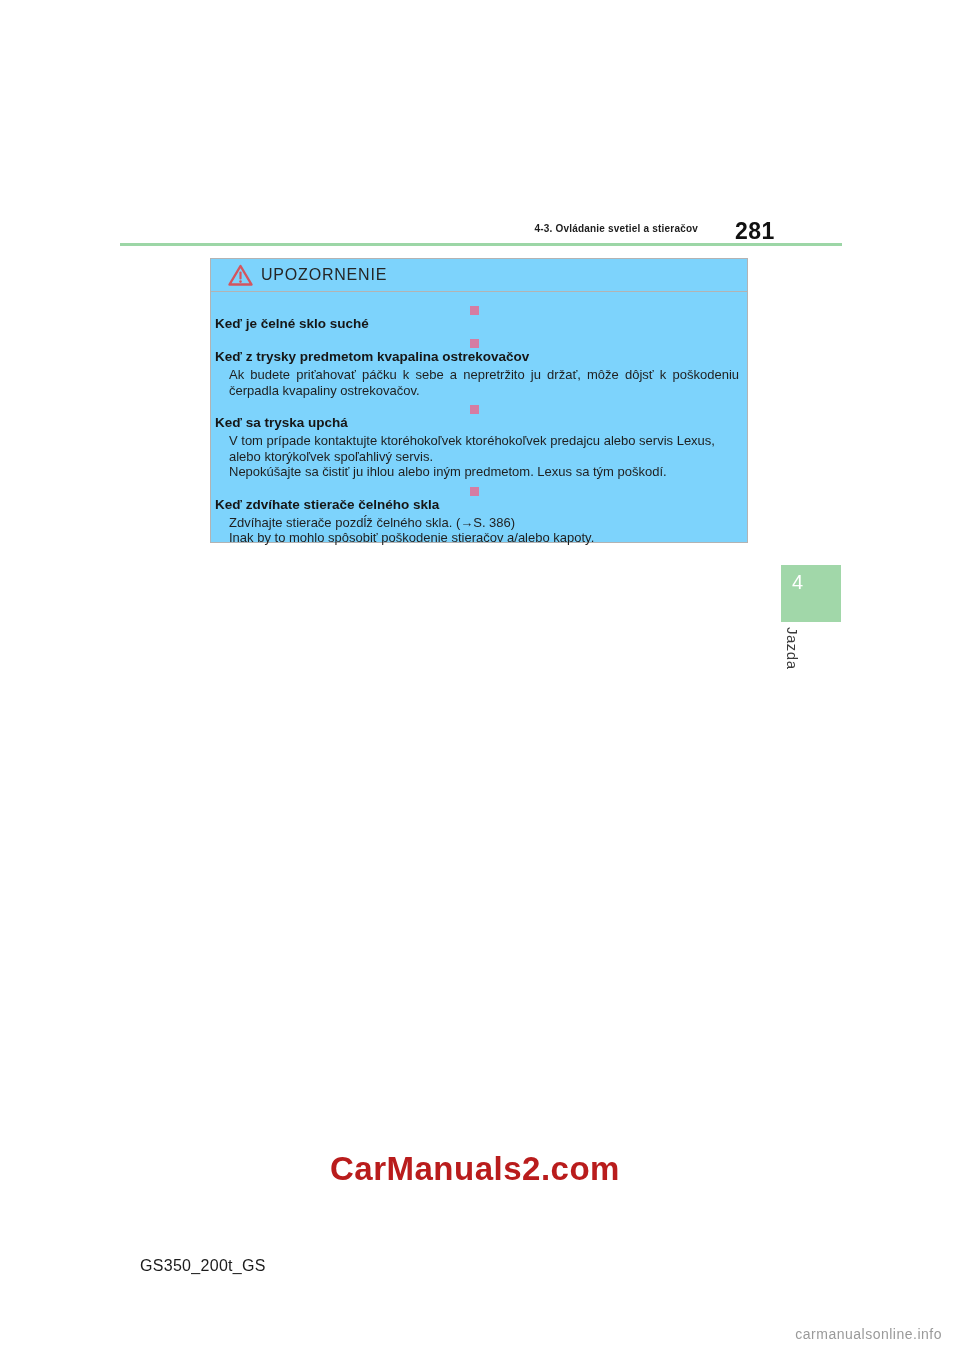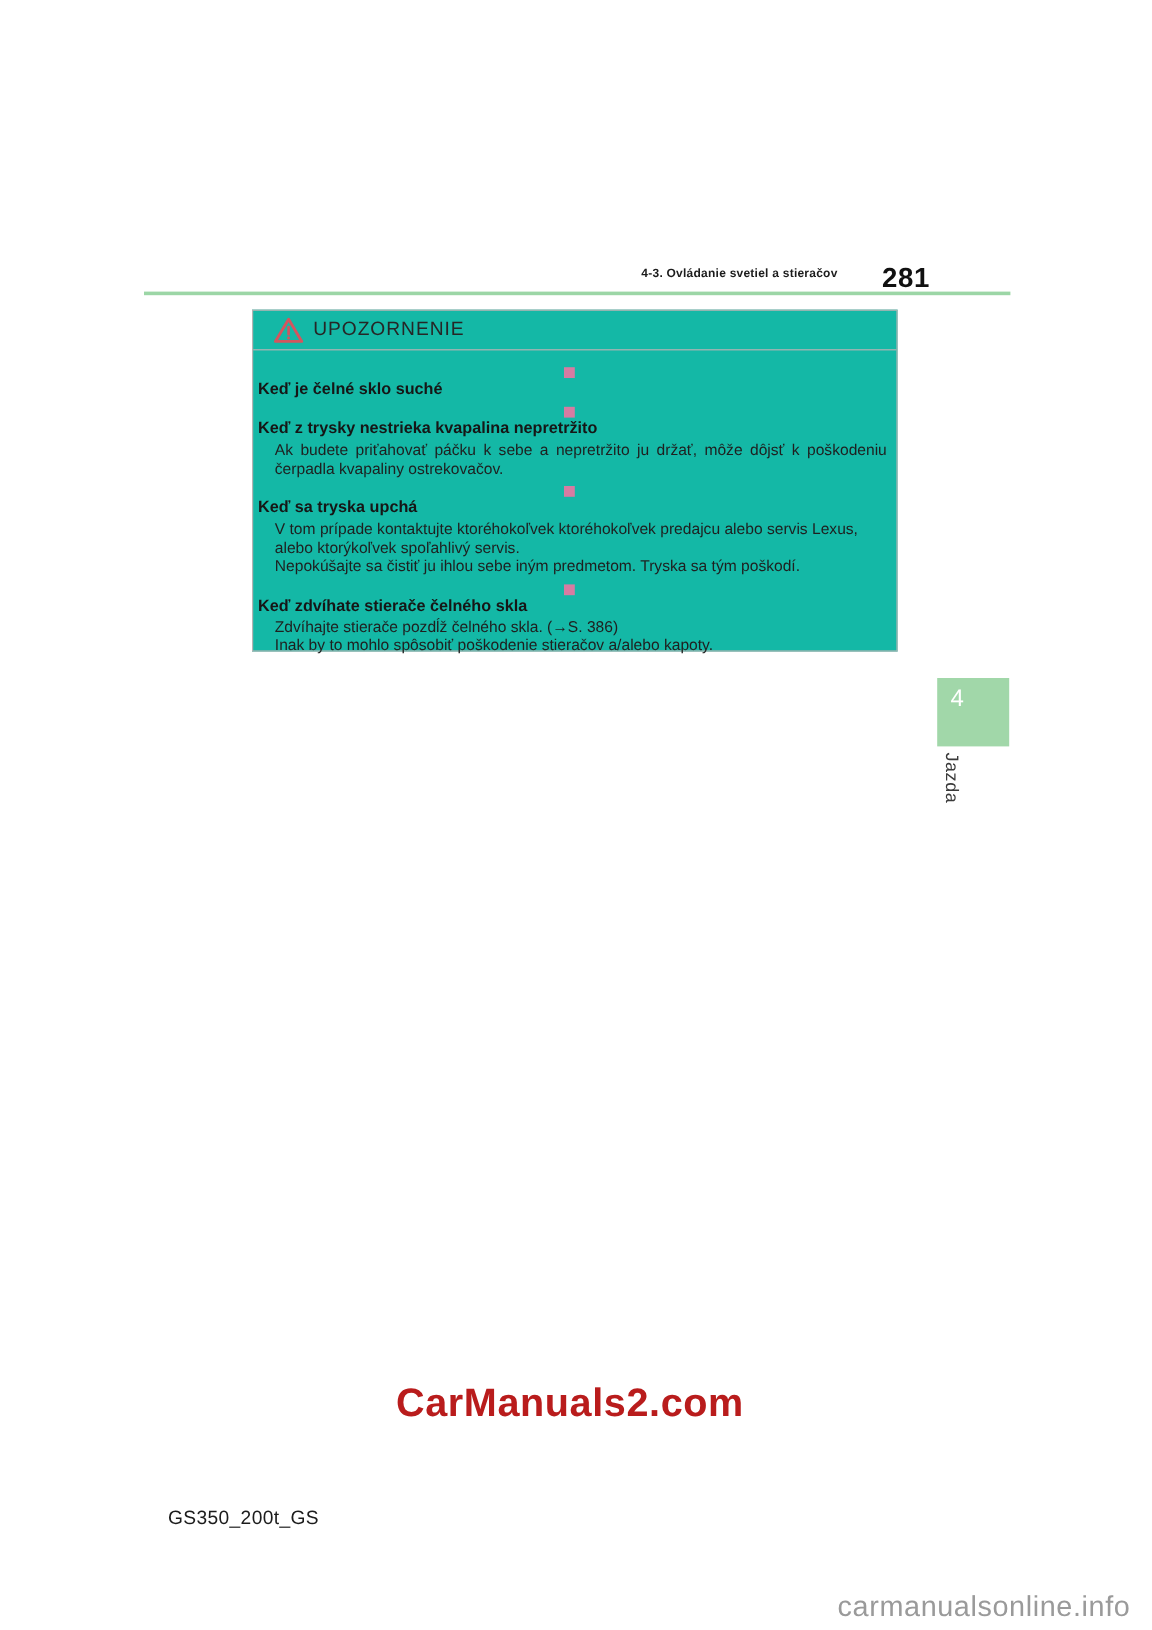--- a/index.html
+++ b/index.html
@@ -23,21 +23,21 @@
     letter-spacing:0.5px;
   }
   .green-rule{
     position:absolute;left:120px;top:243px;
     width:722px;height:3px;background:#9cd6a6;
   }
   
   .warning-box{
     position:absolute;left:210px;top:258px;
     width:536px;height:283px;
-    border:1px solid #b3b3b3;background:#14b8a6;
+    border:1px solid #b3b3b3;background:#7dd3fc;
   }
   .wb-header{
     height:32px;border-bottom:1px solid #b3b3b3;
     display:flex;align-items:center;padding-left:16px;
   }
   .wb-title{
     font-size:16px;font-weight:400;color:#262626;
     letter-spacing:0.8px;margin-left:7px;
   }
   .warn-icon{display:inline-block;width:27px;height:24px;}
@@ -75,21 +75,21 @@
     position:absolute;left:330px;top:1150px;
     font-size:33px;font-weight:700;color:#b91c1c;
     letter-spacing:0.5px;
   }
   .doc-code{
     position:absolute;left:140px;top:1257px;
     font-size:16px;color:#1c1c1c;letter-spacing:0.3px;
   }
   .site-credit{
     position:absolute;right:18px;top:1326px;
-    font-size:24px;color:#9a9a9a;letter-spacing:0.5px;
+    font-size:14px;color:#9a9a9a;letter-spacing:0.5px;
   }
 </style>
 </head>
 <body>
 
 <div class="page">
 
   <div class="section-title">4-3. Ovládanie svetiel a stieračov</div>
   <div class="page-number">281</div>
   <div class="green-rule"></div>
@@ -110,37 +110,37 @@
       <div class="wb-item">
         <div class="wb-heading-row">
           <span class="bullet"></span>
           <span class="wb-heading">Keď je čelné sklo suché</span>
         </div>
       </div>
 
       <div class="wb-item">
         <div class="wb-heading-row">
           <span class="bullet"></span>
-          <span class="wb-heading">Keď z trysky nestrieka kvapalina nepretržito</span>
+          <span class="wb-heading">Keď z trysky predmetom kvapalina ostrekovačov</span>
         </div>
         <div class="wb-text">
           <div class="wb-line stretch">Ak budete priťahovať páčku k sebe a nepretržito ju držať, môže dôjsť k poškodeniu</div>
           <div class="wb-line">čerpadla kvapaliny ostrekovačov.</div>
         </div>
       </div>
 
       <div class="wb-item">
         <div class="wb-heading-row">
           <span class="bullet"></span>
           <span class="wb-heading">Keď sa tryska upchá</span>
         </div>
         <div class="wb-text">
           <div class="wb-line">V tom prípade kontaktujte ktoréhokoľvek ktoréhokoľvek predajcu alebo servis Lexus,</div>
           <div class="wb-line">alebo ktorýkoľvek spoľahlivý servis.</div>
-          <div class="wb-line">Nepokúšajte sa čistiť ju ihlou sebe iným predmetom. Tryska sa tým poškodí.</div>
+          <div class="wb-line">Nepokúšajte sa čistiť ju ihlou alebo iným predmetom. Lexus sa tým poškodí.</div>
         </div>
       </div>
 
       <div class="wb-item">
         <div class="wb-heading-row">
           <span class="bullet"></span>
           <span class="wb-heading">Keď zdvíhate stierače čelného skla</span>
         </div>
         <div class="wb-text">
           <div class="wb-line">Zdvíhajte stierače pozdĺž čelného skla. (→S. 386)</div>

